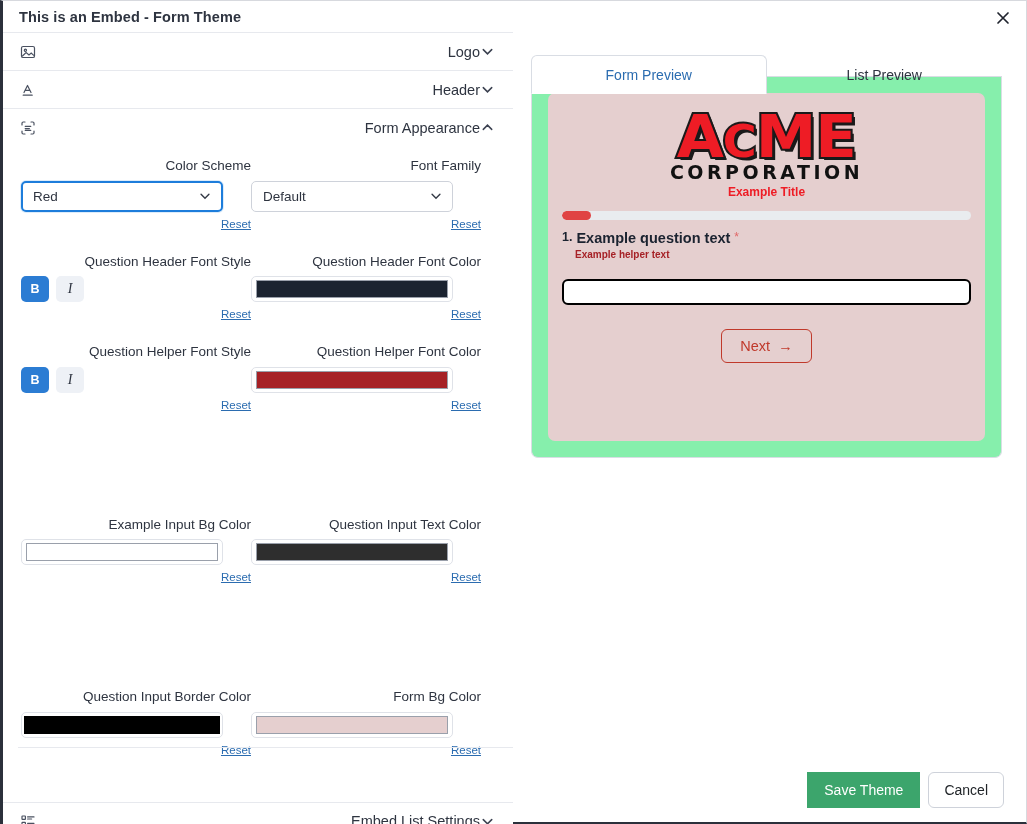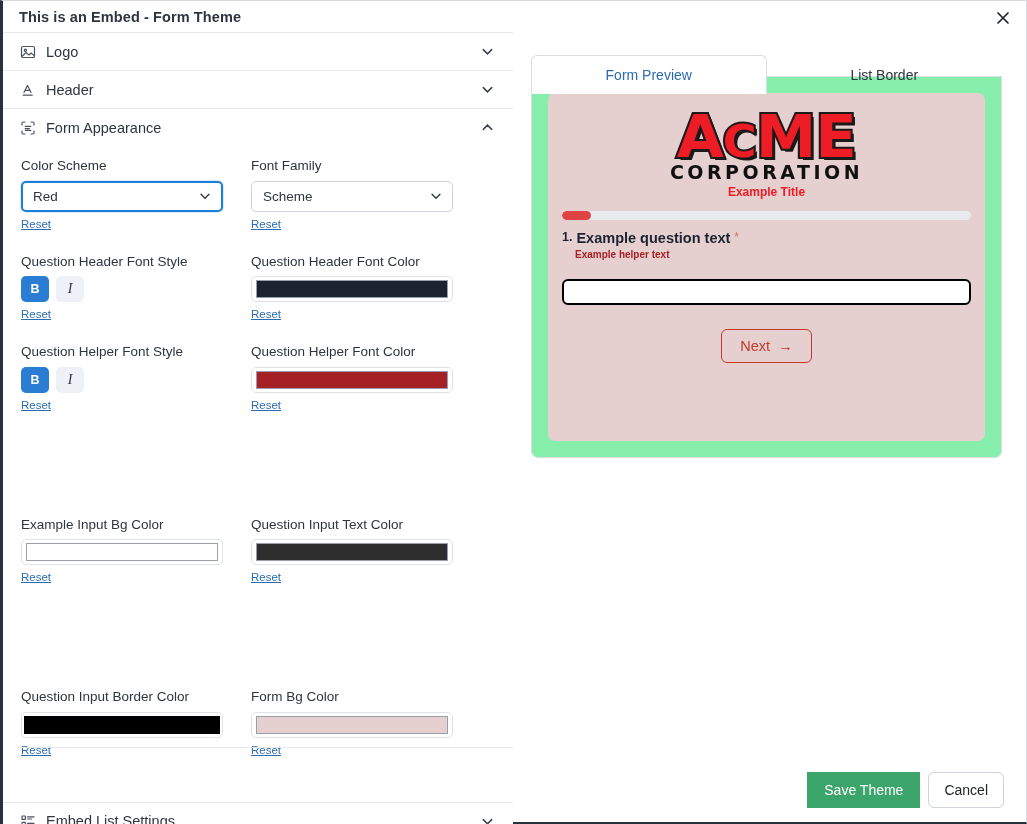--- a/index.html
+++ b/index.html
@@ -67,21 +67,21 @@
     width: 510px;
     flex: 0 0 510px;
     padding: 0;
   }
   #right-pane {
     flex: 1 1 auto;
     padding: 5px 24px 0 18px;
   }
 
   
-  .acc-section { border-top: 1px solid #e7e9ee; }
+  .acc-section { border-top: 1px solid #e7e9ee; text-align: right; }
   .acc-section:last-of-type { border-bottom: 1px solid #e7e9ee; }
   .acc-header {
     height: 37px;
     display: flex;
     align-items: center;
     padding: 0 18px 0 17px;
     cursor: pointer;
     background: #fff;
     user-select: none;
   }
@@ -419,21 +419,21 @@
                   <svg width="14" height="14" viewBox="0 0 16 16" fill="none" stroke="currentColor" stroke-width="1.6" stroke-linecap="round">
                       <path d="M3.5 6 L8 10.5 L12.5 6"></path>
                     </svg>
                 </span>
               </div>
               <span class="reset-link">Reset</span>
             </div>
             <div class="field">
               <div class="field-label">Font Family</div>
               <div class="sel">
-                <span>Scheme</span>
+                <span>Default</span>
                 <span class="carat">
                   <svg width="14" height="14" viewBox="0 0 16 16" fill="none" stroke="currentColor" stroke-width="1.6" stroke-linecap="round">
                       <path d="M3.5 6 L8 10.5 L12.5 6"></path>
                     </svg>
                 </span>
               </div>
               <span class="reset-link">Reset</span>
             </div>
           </div>
 
@@ -527,21 +527,21 @@
           </span>
         </div>
       </div>
 
     </div>
 
     <div id="right-pane">
 
       <div id="tabs">
         <div class="tab active">Form Preview</div>
-        <div class="tab inactive">List Border</div>
+        <div class="tab inactive">List Preview</div>
       </div>
 
       <div id="preview-panel">
         <div id="form-canvas" style="background:#e5cfcf">
 
           <div id="logo-block">
             <div class="acme"><span>A</span><span class="sm">C</span><span>ME</span></div>
             <div class="corp">CORPORATION</div>
             <div id="example-title" style="color:#ee1c25">Example Title</div>
           </div>

